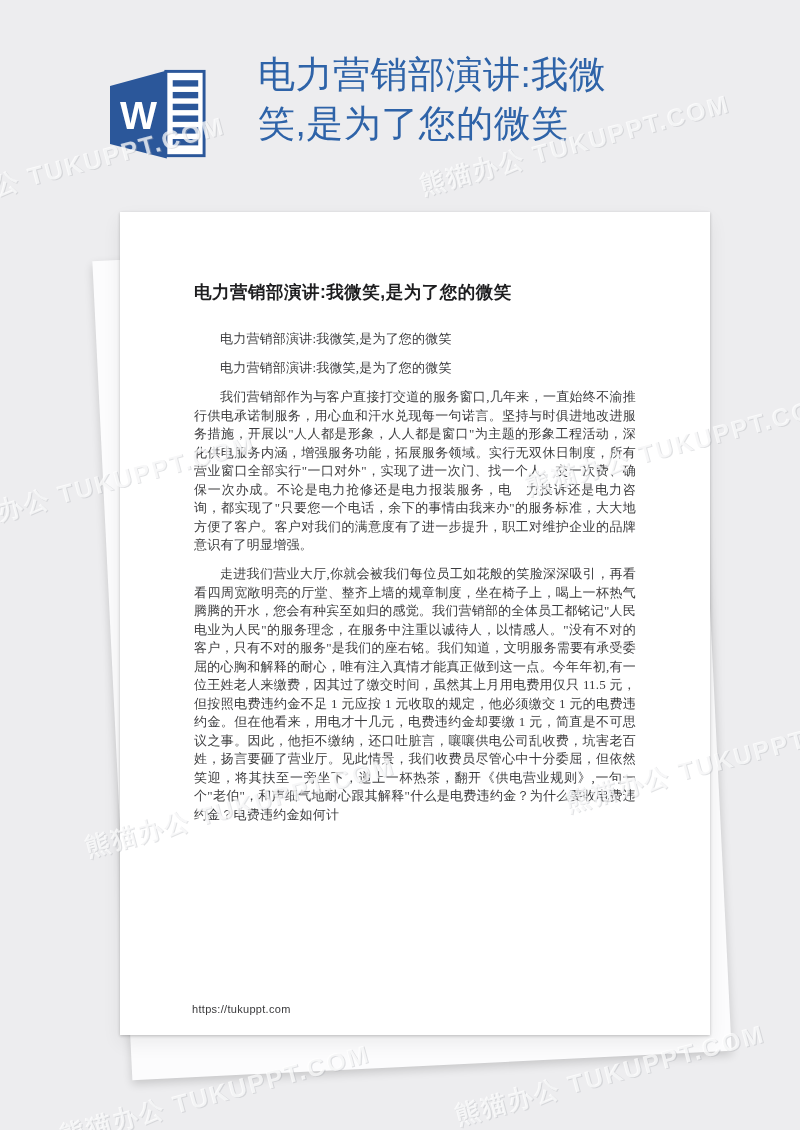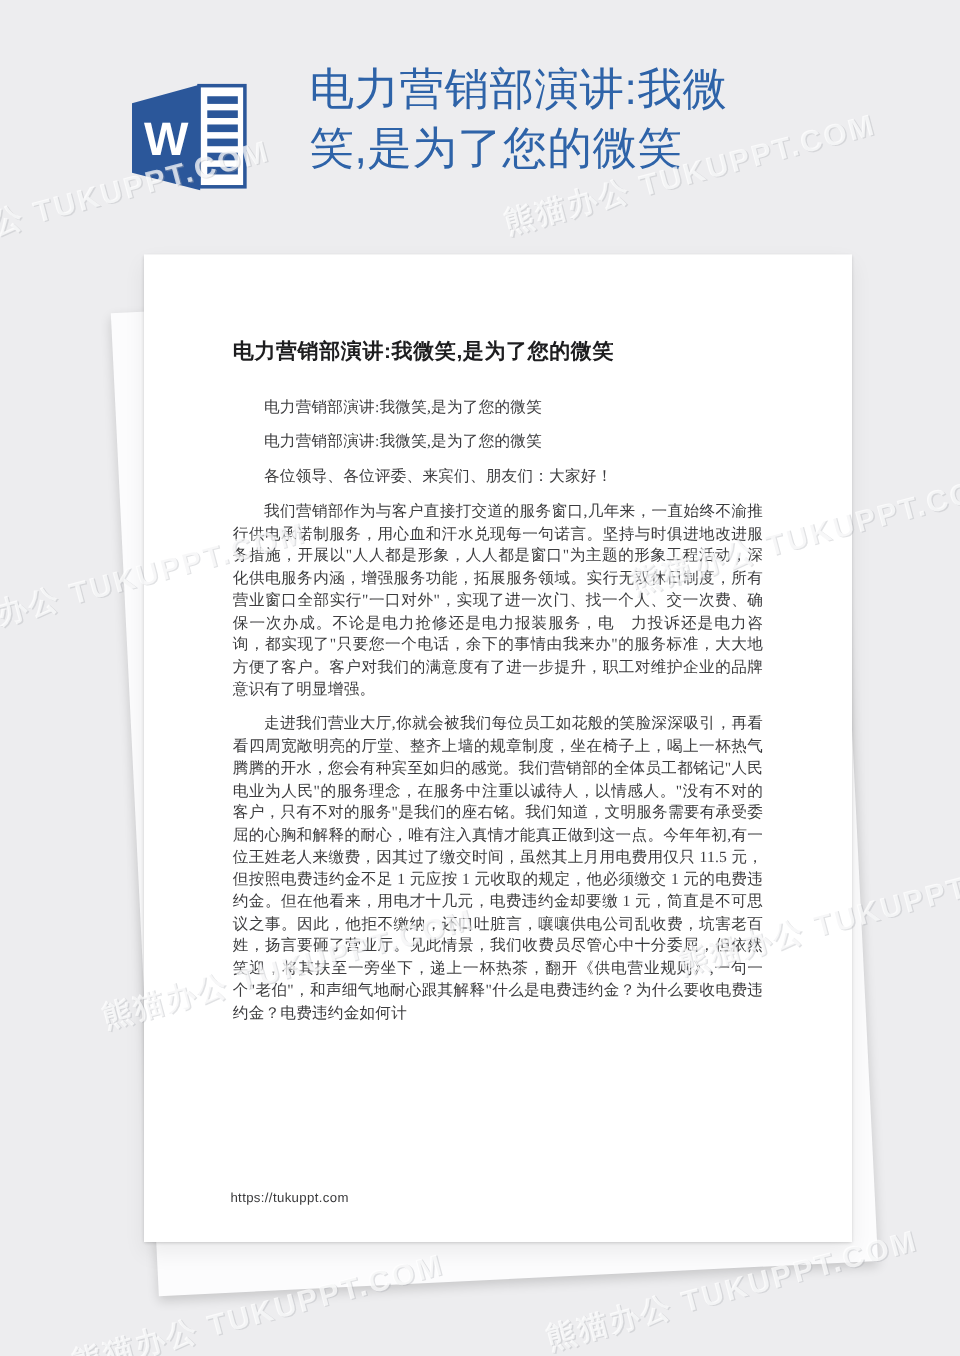--- a/index.html
+++ b/index.html
@@ -37,21 +37,21 @@
     font-family:"Liberation Sans","DejaVu Sans",sans-serif;
   }
   .doc-body p{
     margin:0 0 10.5px 0;
     font-size:13px;line-height:18.5px;color:#3c3c3e;
     text-align:justify;text-indent:2em;
     font-family:"Liberation Serif","DejaVu Serif",serif;
     letter-spacing:0.2px;
   }
   .doc-footer{
-    position:absolute;left:72px;bottom:30px;
+    position:absolute;left:72px;bottom:20px;
     font-size:11px;color:#39393b;letter-spacing:0.3px;
   }
   
   .wm-layer{position:absolute;left:0;top:0;width:800px;height:1130px;pointer-events:none;z-index:30;}
   .wm{
     position:absolute;
     font-size:25px;font-weight:bold;letter-spacing:2px;white-space:nowrap;
     transform:rotate(-15deg);
     color:rgba(255,255,255,0.72);
     text-shadow:1px 1px 0 rgba(170,172,178,0.35);
@@ -77,21 +77,20 @@
   <div class="header-title">电力营销部演讲:我微笑,是为了您的微笑</div>
 </div>
 
 <div class="page-back"></div>
 
 <div class="page-main">
   <h1 class="doc-title">电力营销部演讲:我微笑,是为了您的微笑</h1>
   <div class="doc-body">
       <p>电力营销部演讲:我微笑,是为了您的微笑</p>
       <p>电力营销部演讲:我微笑,是为了您的微笑</p>
-      <p>各位领导、各位评委、来宾们、朋友们：大家好！</p>
       <p>我们营销部作为与客户直接打交道的服务窗口,几年来，一直始终不渝推行供电承诺制服务，用心血和汗水兑现每一句诺言。坚持与时俱进地改进服务措施，开展以"人人都是形象，人人都是窗口"为主题的形象工程活动，深化供电服务内涵，增强服务功能，拓展服务领域。实行无双休日制度，所有营业窗口全部实行"一口对外"，实现了进一次门、找一个人、交一次费、确保一次办成。不论是电力抢修还是电力报装服务，电　力投诉还是电力咨询，都实现了"只要您一个电话，余下的事情由我来办"的服务标准，大大地方便了客户。客户对我们的满意度有了进一步提升，职工对维护企业的品牌意识有了明显增强。</p>
       <p>走进我们营业大厅,你就会被我们每位员工如花般的笑脸深深吸引，再看看四周宽敞明亮的厅堂、整齐上墙的规章制度，坐在椅子上，喝上一杯热气腾腾的开水，您会有种宾至如归的感觉。我们营销部的全体员工都铭记"人民电业为人民"的服务理念，在服务中注重以诚待人，以情感人。"没有不对的客户，只有不对的服务"是我们的座右铭。我们知道，文明服务需要有承受委屈的心胸和解释的耐心，唯有注入真情才能真正做到这一点。今年年初,有一位王姓老人来缴费，因其过了缴交时间，虽然其上月用电费用仅只 11.5 元，但按照电费违约金不足 1 元应按 1 元收取的规定，他必须缴交 1 元的电费违约金。但在他看来，用电才十几元，电费违约金却要缴 1 元，简直是不可思议之事。因此，他拒不缴纳，还口吐脏言，嚷嚷供电公司乱收费，坑害老百姓，扬言要砸了营业厅。见此情景，我们收费员尽管心中十分委屈，但依然笑迎，将其扶至一旁坐下，递上一杯热茶，翻开《供电营业规则》,一句一个"老伯"，和声细气地耐心跟其解释"什么是电费违约金？为什么要收电费违约金？电费违约金如何计</p>
     </div>
   <div class="doc-footer">https://tukuppt.com</div>
 </div>
 
 <div class="wm-layer">
   <span class="wm" style="left:-90px;top:150px">熊猫办公 TUKUPPT.COM</span>
   <span class="wm" style="left:415px;top:128px">熊猫办公 TUKUPPT.COM</span>
   <span class="wm" style="left:-60px;top:468px">熊猫办公 TUKUPPT.COM</span>

